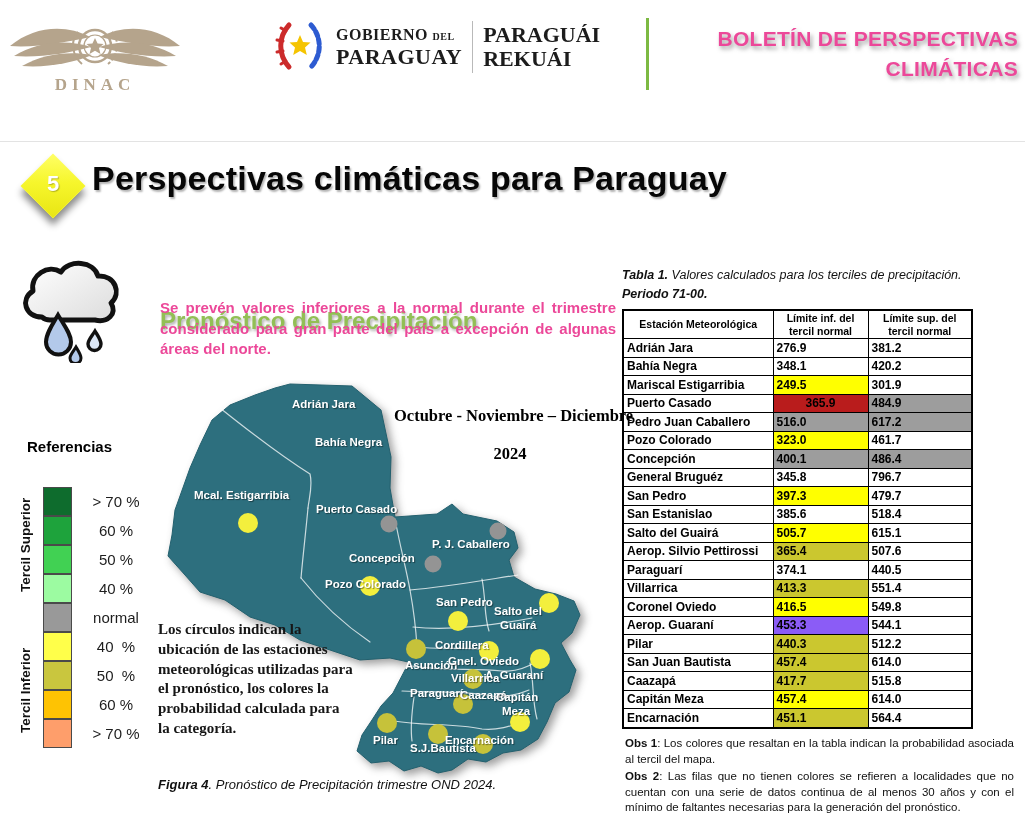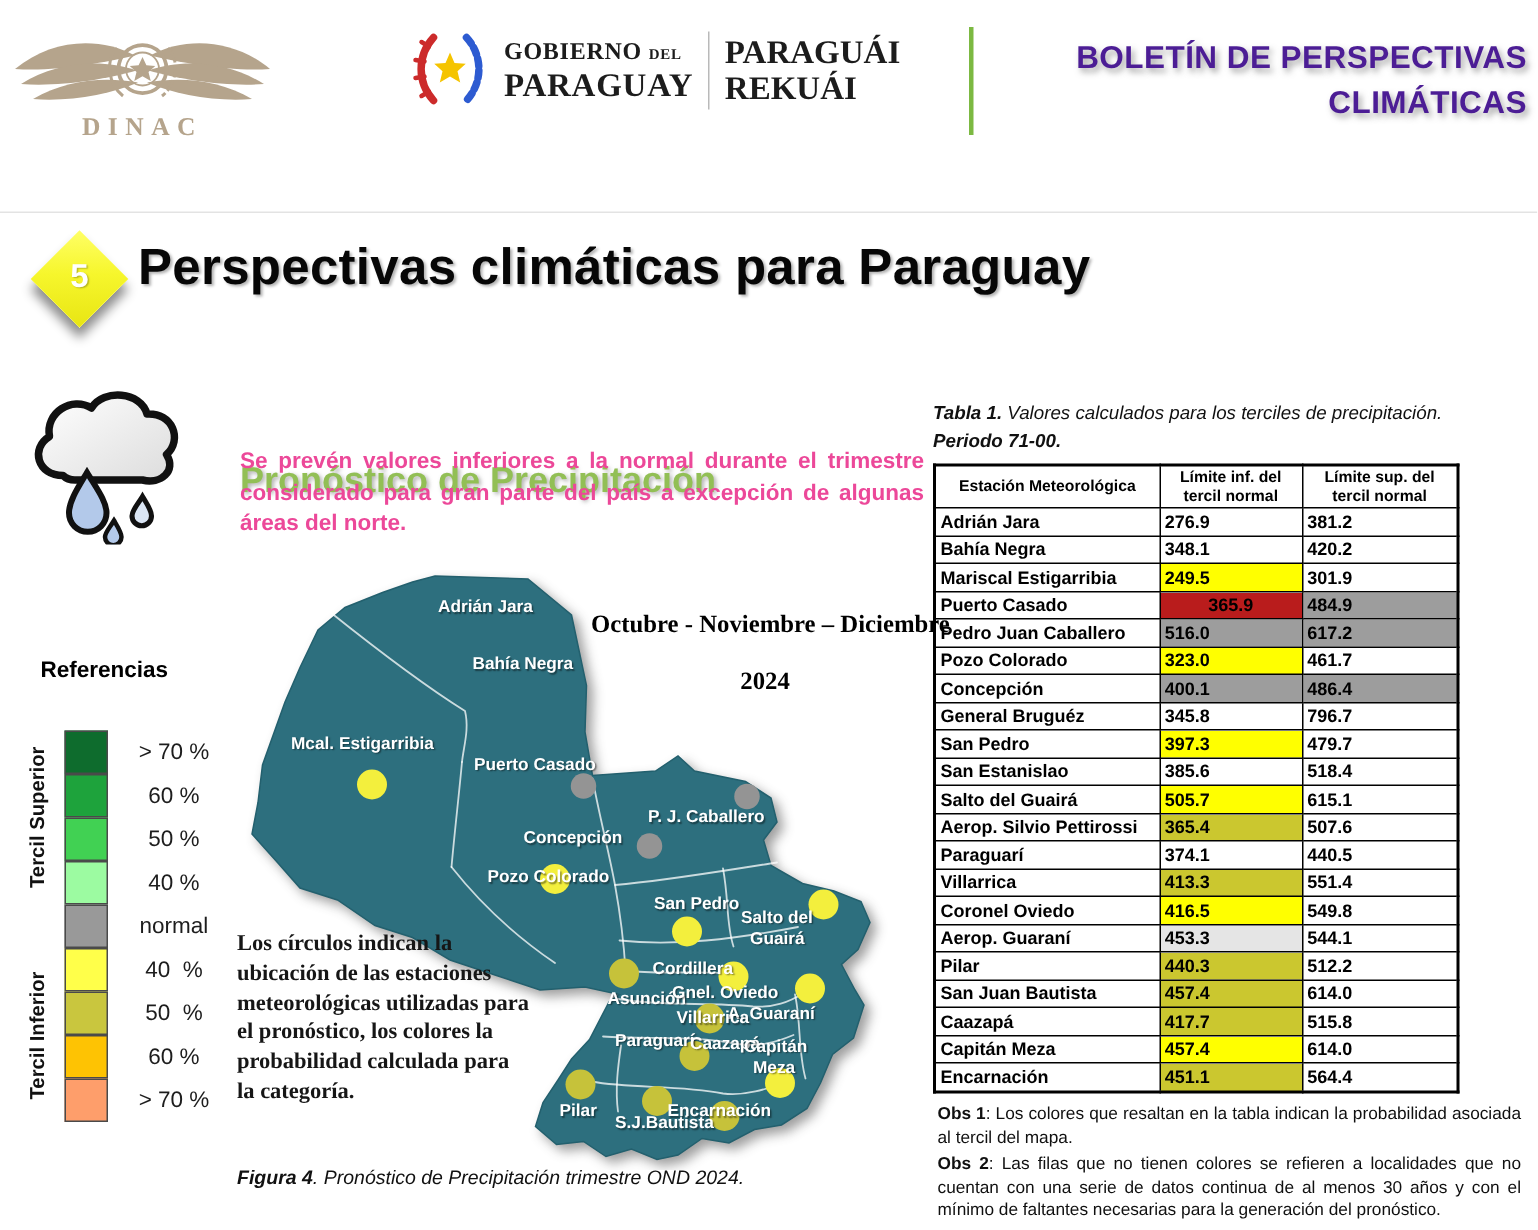--- a/index.html
+++ b/index.html
@@ -11,21 +11,21 @@
   #dinac-logo{left:6px;top:6px;width:178px;height:104px;}
   #gov-logo{left:274px;top:14px;height:66px;display:flex;align-items:center;gap:10px;}
   .gov-text{font-family:"Liberation Serif",serif;color:#1c1c1c;line-height:1;}
   .gov-l1{font-size:16px;font-weight:bold;letter-spacing:.5px;}
   .gov-l1 .small{font-size:10px;}
   .gov-l2{font-size:22px;font-weight:bold;letter-spacing:.5px;margin-top:3px;}
   .gov-div{width:1px;height:52px;background:#b9b9b9;}
   .gov-right{font-family:"Liberation Serif",serif;font-size:22px;font-weight:bold;line-height:1.1;color:#1c1c1c;}
   #green-divider{left:646px;top:18px;width:3px;height:72px;background:#7cb942;}
   #bulletin-title{left:660px;top:24px;width:358px;text-align:right;
-     font-size:21px;font-weight:bold;line-height:1.45;color:#4c1d95;
+     font-size:21px;font-weight:bold;line-height:1.45;color:#ec4899;
      text-shadow:2px 3px 4px rgba(90,90,90,.55);letter-spacing:.3px;}
   #header-rule{left:0;top:141px;width:1025px;height:1px;background:#e3e3e3;}
 
   
   #diamond{left:24px;top:157px;width:58px;height:58px;}
   #diamond .shape{position:absolute;left:6px;top:6px;width:46px;height:46px;
      background:linear-gradient(135deg,#ffff66 0%,#f6f62c 45%,#e8e513 100%);
      transform:rotate(45deg);box-shadow:5px 5px 7px rgba(0,0,0,.45);}
   #diamond .num{position:absolute;left:0;top:14px;width:58px;text-align:center;
      font-size:22px;font-weight:bold;color:#fff;text-shadow:1px 1px 1px rgba(0,0,0,.25);}
@@ -354,21 +354,21 @@
             <td class="val" style="background: rgb(203, 199, 47);">413.3</td>
             <td class="val">551.4</td>
           </tr>
           <tr>
             <td class="st">Coronel Oviedo</td>
             <td class="val" style="background: rgb(255, 255, 0);">416.5</td>
             <td class="val">549.8</td>
           </tr>
           <tr>
             <td class="st">Aerop. Guaraní</td>
-            <td class="val" style="background: #e5e5e5;">453.3</td>
+            <td class="val" style="background: #8b5cf6;">453.3</td>
             <td class="val">544.1</td>
           </tr>
           <tr>
             <td class="st">Pilar</td>
             <td class="val" style="background: rgb(203, 199, 47);">440.3</td>
             <td class="val">512.2</td>
           </tr>
           <tr>
             <td class="st">San Juan Bautista</td>
             <td class="val" style="background: rgb(203, 199, 47);">457.4</td>

